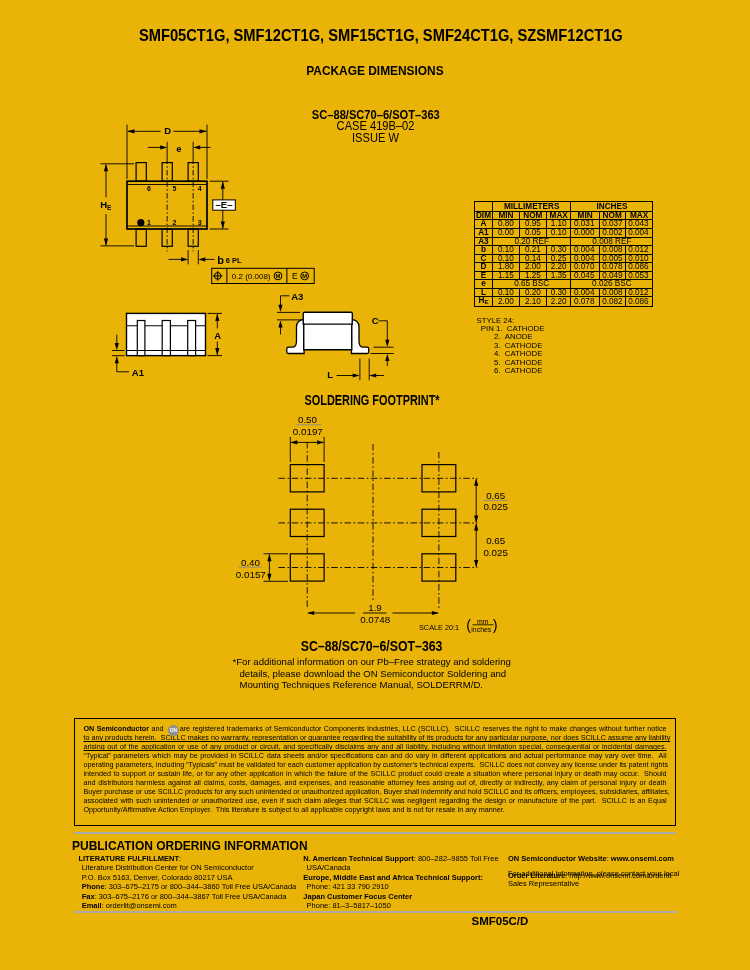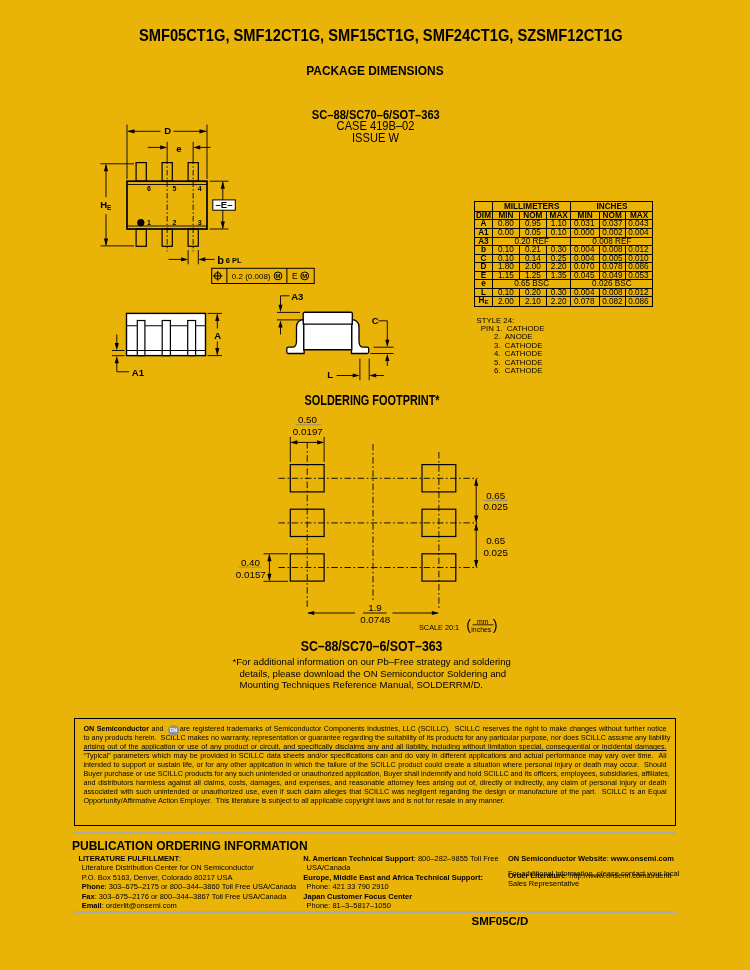--- a/index.html
+++ b/index.html
@@ -447,26 +447,27 @@
 
 <div class="abs" style="left:232.5px;top:656px;width:290px;font-size:9.6px;line-height:11.6px;">*For additional information on our Pb–Free strategy and soldering<br>
 <span style="display:inline-block;width:7px;"></span>details, please download the ON Semiconductor Soldering and<br>
 <span style="display:inline-block;width:7px;"></span>Mounting Techniques Reference Manual, SOLDERRM/D.</div>
 
 <div class="abs" style="left:73.5px;top:718px;width:600px;height:106px;border:1.4px solid #000;"></div>
 
 <div class="abs" style="left:83.5px;top:725.2px;width:583px;font-size:7.2px;line-height:8.95px;">
 <span class="abs" style="left:84.5px;top:0.2px;width:10.8px;height:10.8px;border-radius:50%;background:#909090;color:#fff;font-size:5px;font-weight:bold;text-align:center;line-height:10.8px;">ON</span>
 <div style="text-align:justify;text-align-last:justify;white-space:nowrap;"><span class="b">ON Semiconductor</span> and <span style="display:inline-block;width:11.5px;"></span> are registered trademarks of Semiconductor Components Industries, LLC (SCILLC).&nbsp; SCILLC reserves the right to make changes without further notice</div>
-<div style="text-align:justify;text-align-last:justify;white-space:nowrap;">to any products herein.&nbsp; SCILLC makes no warranty, representation or guarantee regarding the suitability of its products for any particular purpose, nor does SCILLC assume any liability</div>
+<div style="text-align:justify;text-align-last:justify;white-space:nowrap;text-decoration:underline;">to any products herein.&nbsp; SCILLC makes no warranty, representation or guarantee regarding the suitability of its products for any particular purpose, nor does SCILLC assume any liability</div>
 <div style="text-align:justify;text-align-last:justify;white-space:nowrap;text-decoration:underline;">arising out of the application or use of any product or circuit, and specifically disclaims any and all liability, including without limitation special, consequential or incidental damages.</div>
 <div style="text-align:justify;text-align-last:justify;white-space:nowrap;">“Typical” parameters which may be provided in SCILLC data sheets and/or specifications can and do vary in different applications and actual performance may vary over time.&nbsp; All</div>
+<div style="text-align:justify;text-align-last:justify;white-space:nowrap;">operating parameters, including “Typicals” must be validated for each customer application by customer’s technical experts.&nbsp; SCILLC does not convey any license under its patent rights</div>
 <div style="text-align:justify;text-align-last:justify;white-space:nowrap;">intended to support or sustain life, or for any other application in which the failure of the SCILLC product could create a situation where personal injury or death may occur.&nbsp; Should</div>
+<div style="text-align:justify;text-align-last:justify;white-space:nowrap;">and distributors harmless against all claims, costs, damages, and expenses, and reasonable attorney fees arising out of, directly or indirectly, any claim of personal injury or death</div>
 <div style="text-align:justify;text-align-last:justify;white-space:nowrap;">Buyer purchase or use SCILLC products for any such unintended or unauthorized application, Buyer shall indemnify and hold SCILLC and its officers, employees, subsidiaries, affiliates,</div>
-<div style="text-align:justify;text-align-last:justify;white-space:nowrap;">and distributors harmless against all claims, costs, damages, and expenses, and reasonable attorney fees arising out of, directly or indirectly, any claim of personal injury or death</div>
 <div style="text-align:justify;text-align-last:justify;white-space:nowrap;">associated with such unintended or unauthorized use, even if such claim alleges that SCILLC was negligent regarding the design or manufacture of the part.&nbsp; SCILLC is an Equal</div>
 <div>Opportunity/Affirmative Action Employer.&nbsp; This literature is subject to all applicable copyright laws and is not for resale in any manner.</div>
 </div>
 
 <div class="abs" style="left:74px;top:832px;width:602px;height:2px;background:#aaa;"></div>
 
 <div class="abs b" style="left:72px;top:839px;font-size:12px;letter-spacing:-0.02px;">PUBLICATION ORDERING INFORMATION</div>
 
 <div class="abs" style="left:78.4px;top:853.5px;font-size:7.5px;line-height:9.6px;">
 <span class="b">LITERATURE FULFILLMENT</span>:<br>

